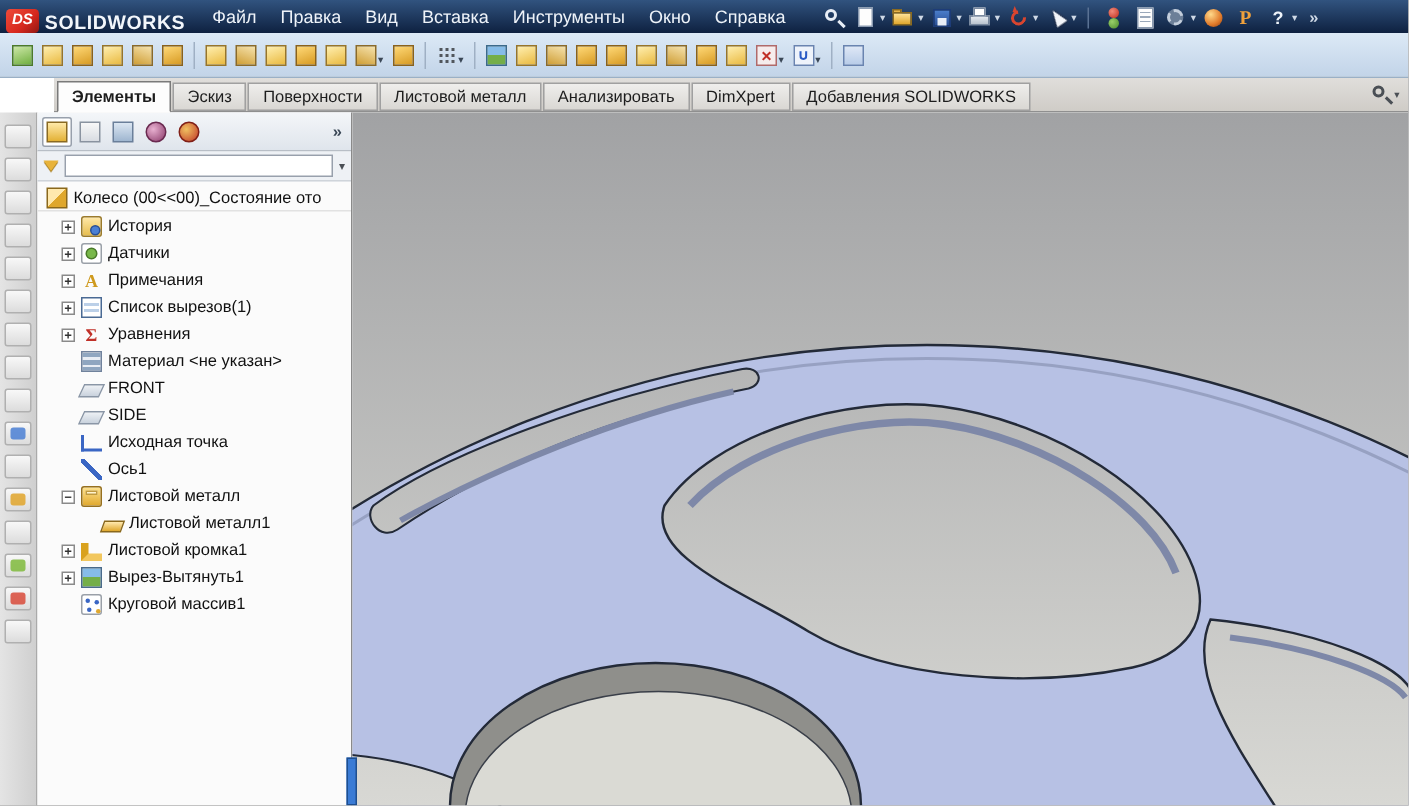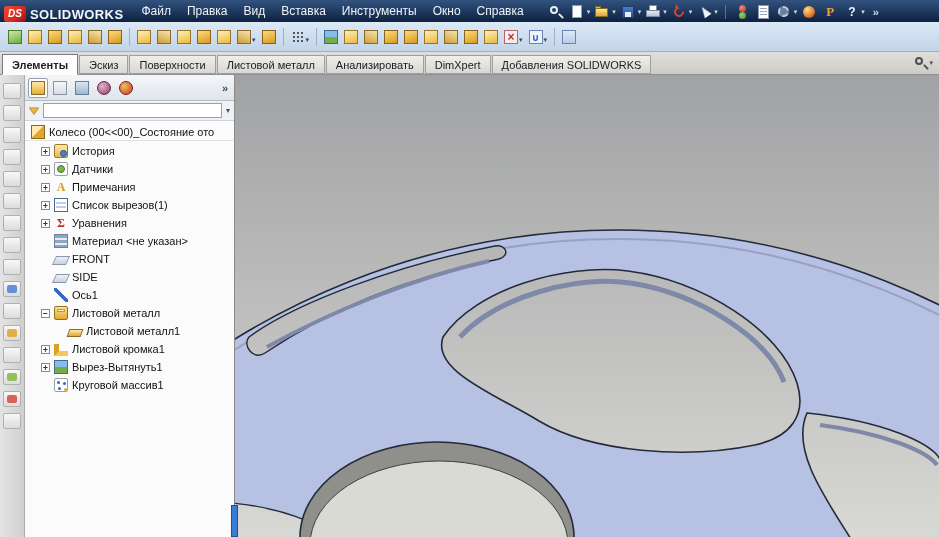--- a/index.html
+++ b/index.html
@@ -68,21 +68,21 @@
   .st-b2{background:linear-gradient(#dfe8f6,#b8cce8);border:1px solid #6a84b0;}
   .st-grid{position:relative;border:none;background:none;}
   .st-grid::before{content:"";position:absolute;left:2px;top:2px;width:2px;height:2px;background:#51565c;
     box-shadow:4px 0 0 #51565c,8px 0 0 #51565c,0 4px 0 #51565c,4px 4px 0 #51565c,8px 4px 0 #51565c,
                0 8px 0 #51565c,4px 8px 0 #51565c,8px 8px 0 #51565c;}
   .tdd{font-size:7px;color:#3a4756;align-self:flex-end;margin-left:1px;}
   .tsep{width:1px;height:18px;background:#9fb0c4;margin:0 3px;}
 
   
   .tabbar{height:23px;display:flex;align-items:flex-end;padding-left:2px;
-    background:linear-gradient(#e0dedb,var(--tabbar-bg,#cfccc7));border-bottom:1px solid #8f8f8f;}
+    background:linear-gradient(#e0dedb,var(--tabbar-bg,#cfccc7));border-bottom:1px solid #8f8f8f;margin-left:36px;}
   .ctabs{display:flex;align-items:flex-end;}
   .ctab{font-size:11px;color:#1d1d1d;padding:0 9px;height:19px;line-height:19px;white-space:nowrap;
     background:linear-gradient(#efeeec,#d9d7d3);border:1px solid #a0a0a0;margin-right:1px;cursor:default;}
   .ctab.active{height:21px;line-height:21px;font-weight:700;background:#fdfdfd;border:1px solid #7a7a7a;
     border-bottom:1px solid #fdfdfd;margin-bottom:-1px;z-index:2;position:relative;}
   .tab-zoom{margin-left:auto;margin-right:6px;display:flex;align-items:center;margin-bottom:3px;}
   .mag-dark{display:block;width:16px;height:16px;position:relative;}
   .mag-dark::before{content:"";position:absolute;left:2px;top:2px;width:8px;height:8px;border:2px solid #4a4f55;border-radius:50%;}
   .mag-dark::after{content:"";position:absolute;left:10px;top:11px;width:6px;height:2px;background:#4a4f55;transform:rotate(45deg);}
   .tz-dd{font-size:7px;color:#4a4f55;}
@@ -433,20 +433,25 @@
             </div>
             <div class="trow">
               <span class="expsp"></span>
               <span class="ti ti-plane-icon"></span>
               <span class="tlabel">FRONT</span>
             </div>
             <div class="trow">
               <span class="expsp"></span>
               <span class="ti ti-plane-icon"></span>
               <span class="tlabel">SIDE</span>
+            </div>
+            <div class="trow">
+              <span class="expsp"></span>
+              <span class="ti ti-origin-icon"></span>
+              <span class="tlabel">Исходная точка</span>
             </div>
             <div class="trow">
               <span class="expsp"></span>
               <span class="ti ti-axis-icon"></span>
               <span class="tlabel">Ось1</span>
             </div>
             <div class="trow">
               <span class="exp">−</span>
               <span class="ti ti-sheet-metal-folder-icon"></span>
               <span class="tlabel">Листовой металл</span>

